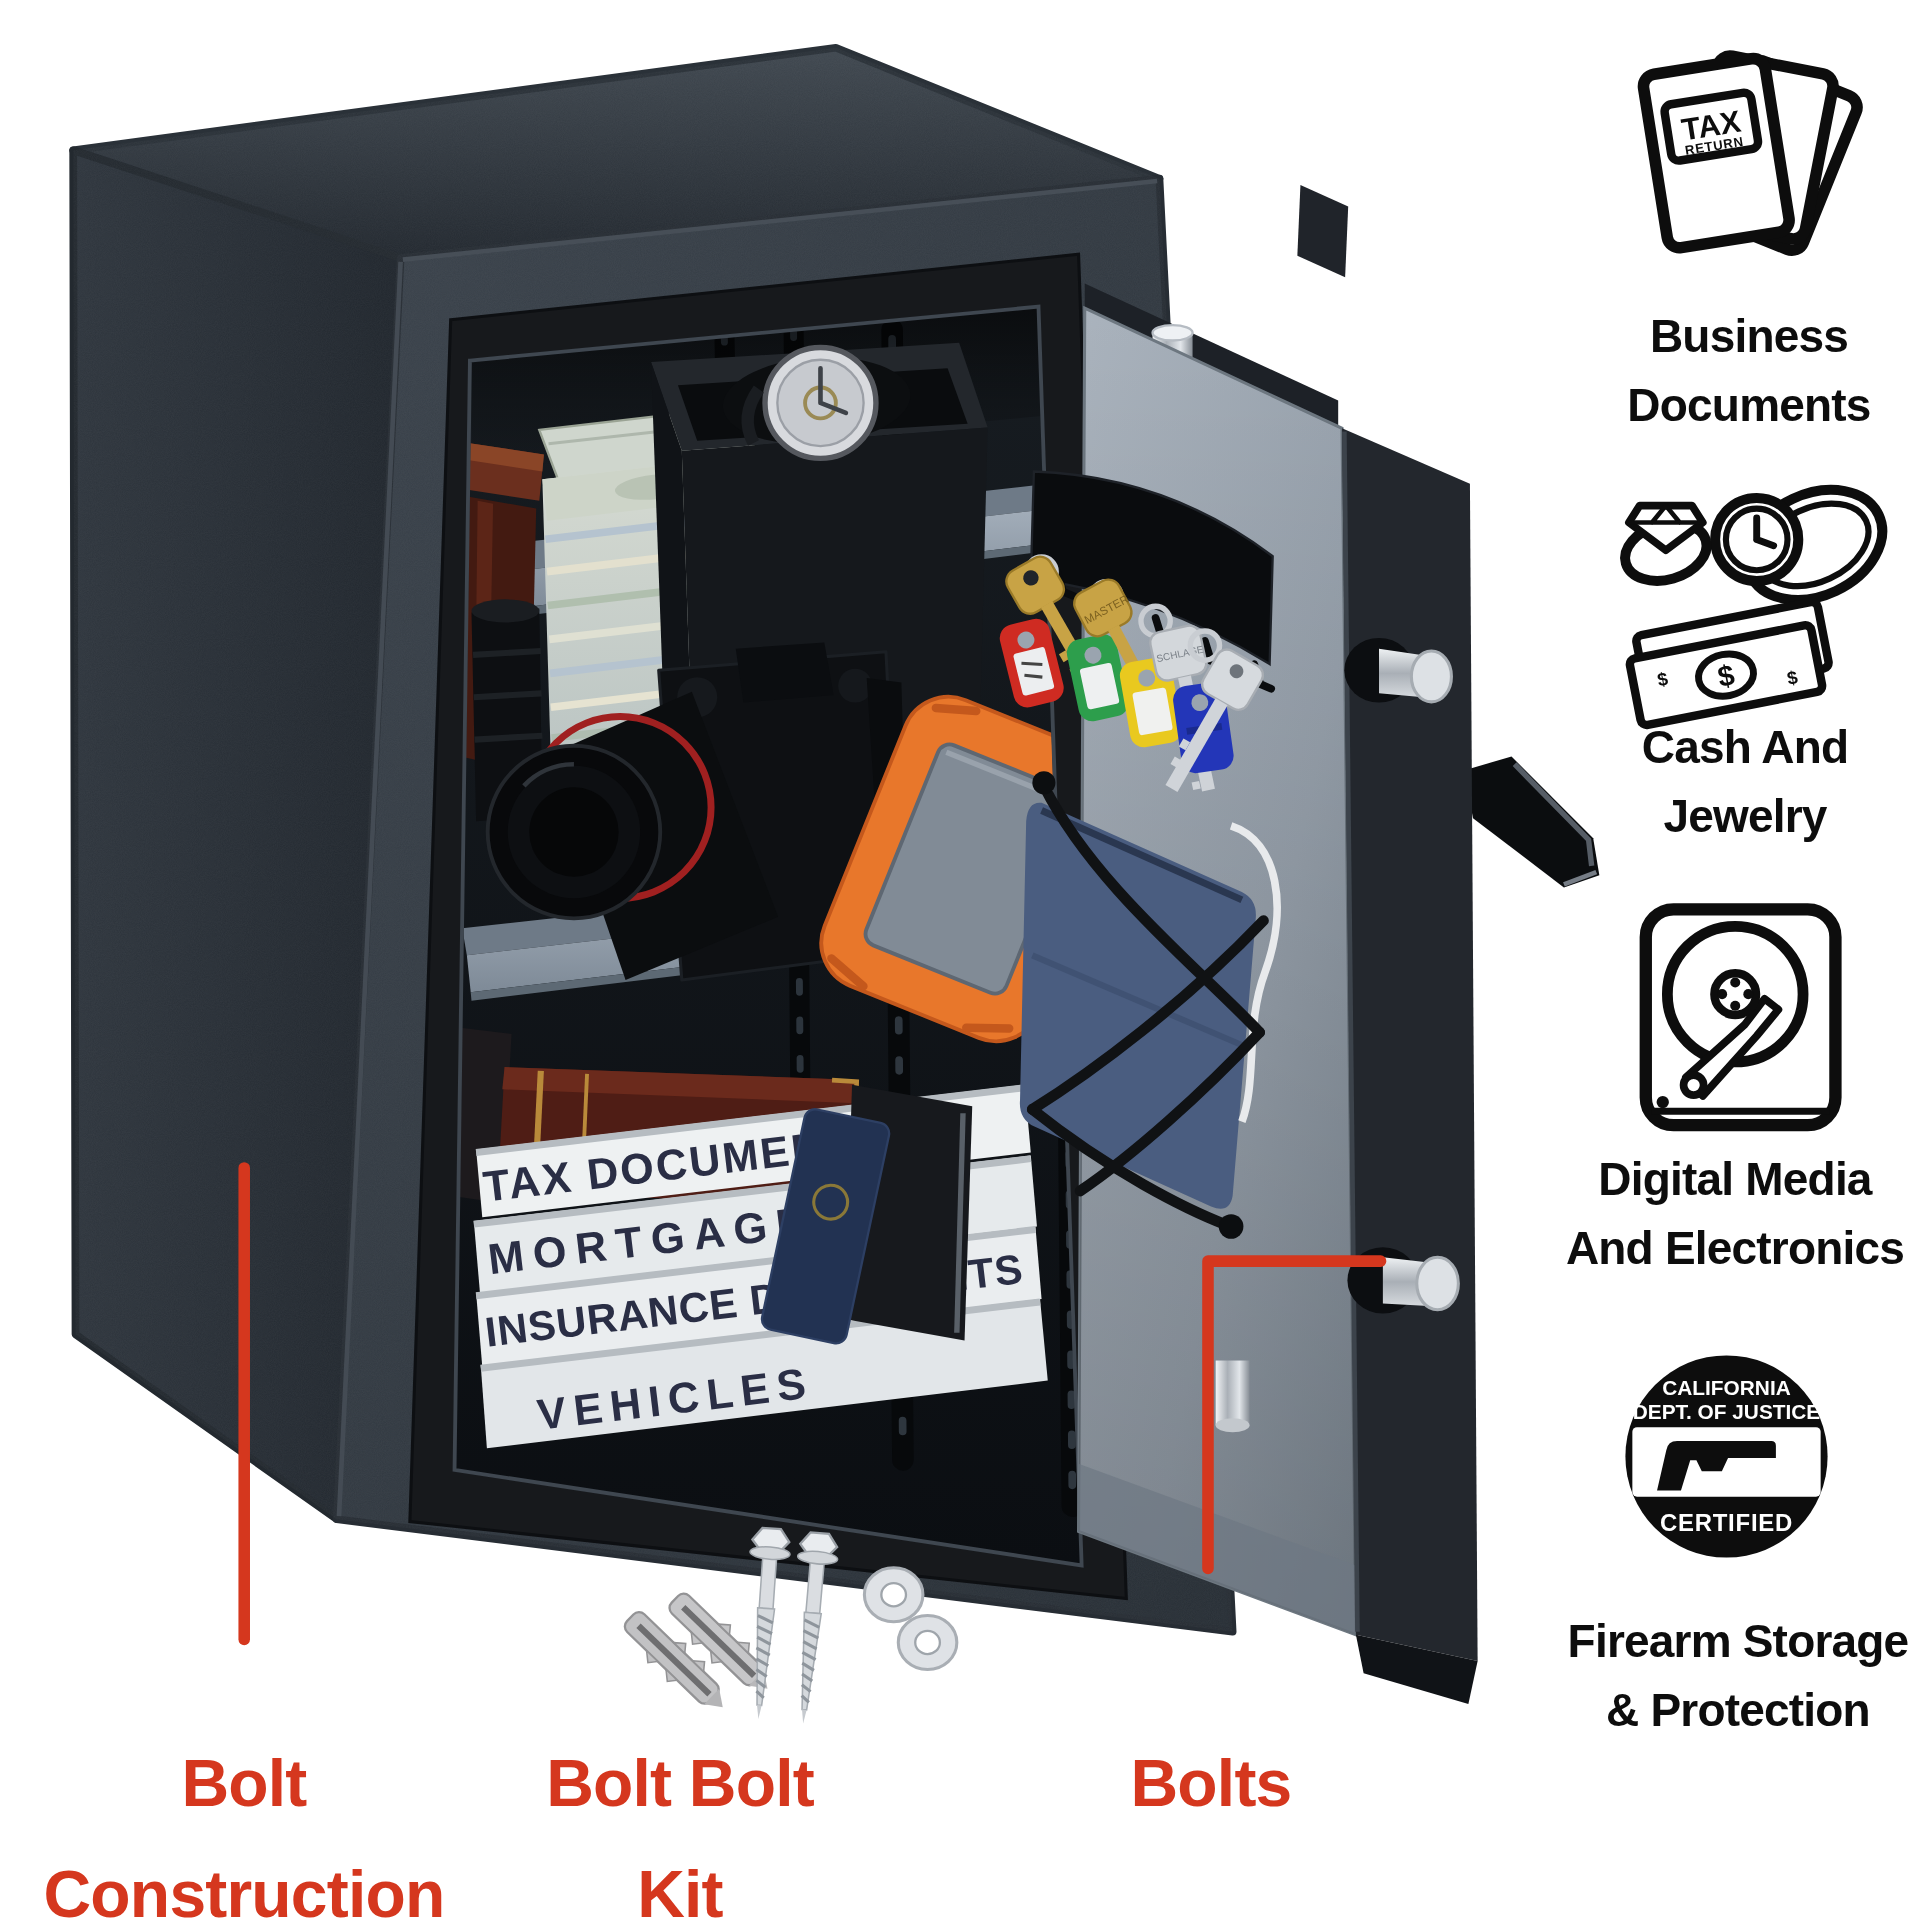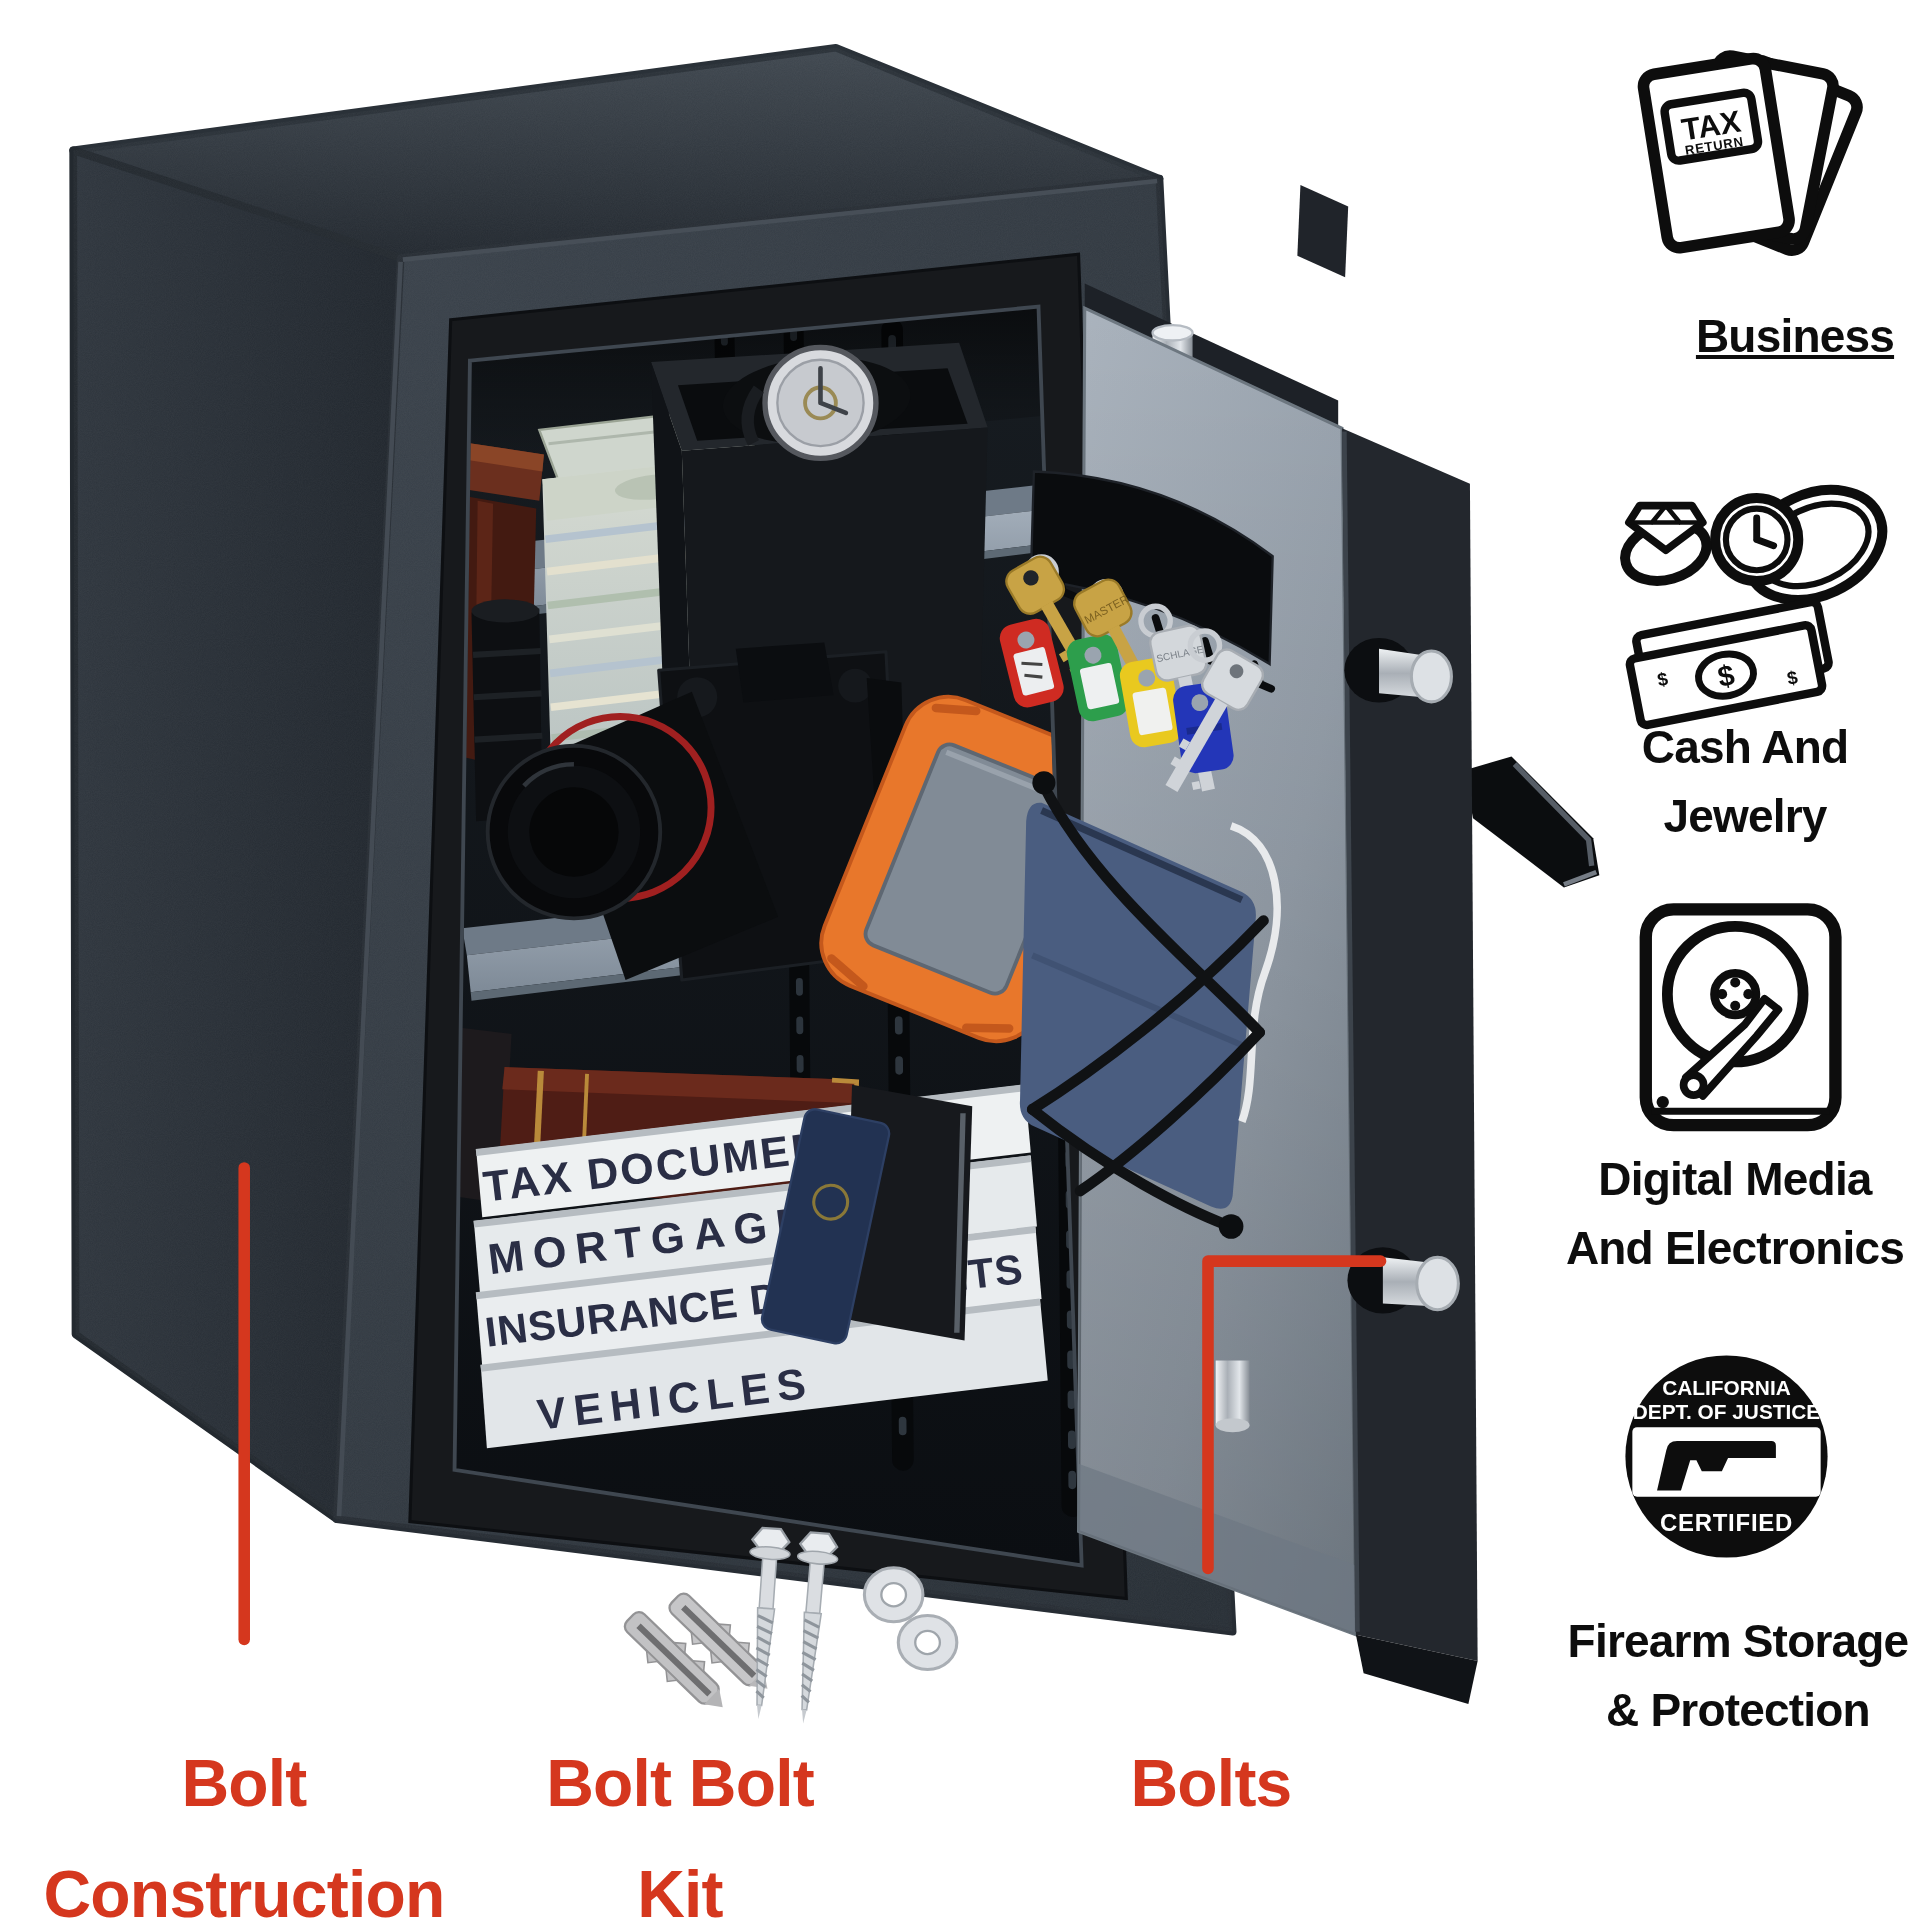--- a/index.html
+++ b/index.html
@@ -452,22 +452,23 @@
 
 <svg class="iconsvg" style="left:1620px;top:1350px;width:213px;height:213px;" viewBox="0 0 276 276">
   <circle cx="138" cy="138" r="131" fill="#0d0d0d"></circle>
   <text x="138" y="58" text-anchor="middle" font-size="27" font-weight="bold" fill="#ffffff">CALIFORNIA</text>
   <text x="138" y="90" text-anchor="middle" font-size="27" font-weight="bold" fill="#ffffff">DEPT. OF JUSTICE</text>
   <rect x="16" y="100" width="244" height="90" rx="6" fill="#ffffff"></rect>
   <path fill="#0d0d0d" d="M74,118 L196,118 Q202,118 202,124 L202,140 L140,140 L132,157 L106,157 L99,143 L91,143 L79,182 L48,182 L60,130 Q62,118 74,118 Z"></path>
   <text x="138" y="234" text-anchor="middle" font-size="31" font-weight="bold" letter-spacing="1" fill="#ffffff">CERTIFIED</text>
 </svg>
 
-<div class="feat-label" style="left:1795px;top:302px;text-decoration:underline;">
+<div class="feat-label" style="left:1749px;top:302px;">
   <div>Business</div>
+  <div>Documents</div>
 </div>
 <div class="feat-label" style="left:1735px;top:1145px;">
   <div>Digital Media</div>
   <div>And Electronics</div>
 </div>
 <div class="feat-label" style="left:1745px;top:713px;">
   <div>Cash And</div>
   <div>Jewelry</div>
 </div>
 <div class="feat-label" style="left:1738px;top:1561px;margin-top:46px;">

